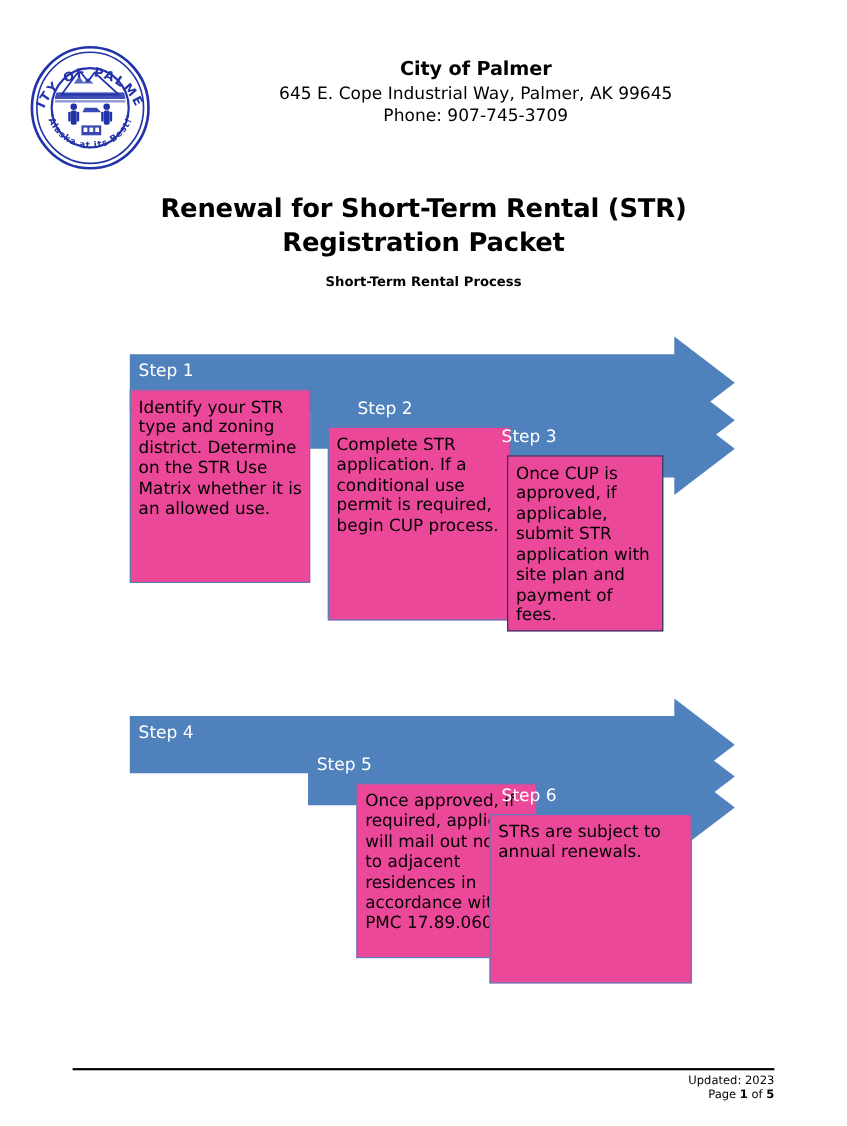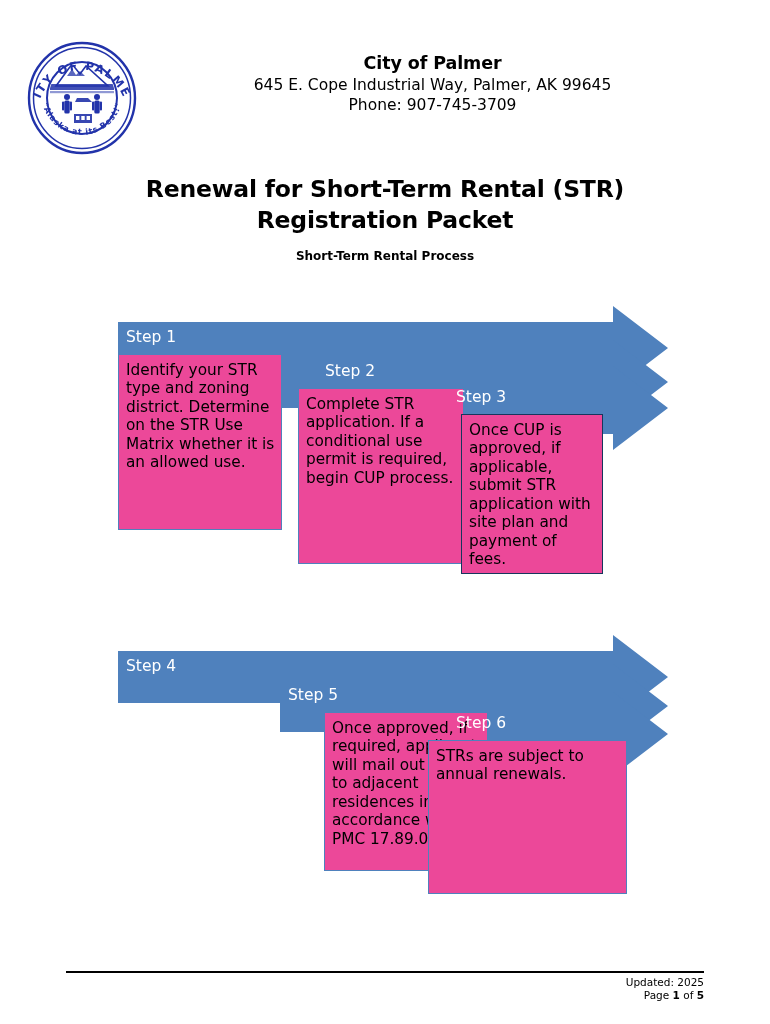--- a/index.html
+++ b/index.html
@@ -229,22 +229,22 @@
 
   <div class="step-header-label" style="left:126px; top:21px;">Step 4</div>
   <div class="step-header-label" style="left:288px; top:50px;">Step 5</div>
   <div class="step-header-label" style="left:456px; top:78px;text-align:center;">Step 6</div>
 
 
   <div class="step-body" style="left:280px; top:74px; width:164px; height:159px;margin-left:44px;">
     <p>Once approved, if required, applicant will mail out notice to adjacent residences in accordance with PMC 17.89.060(E).</p>
   </div>
 
-  <div class="step-body" style="left:428px; top:102px; width:199px; height:154px;">
+  <div class="step-body" style="left:445px; top:102px; width:184px; height:154px;">
     <p>STRs are subject to annual renewals.</p>
   </div>
 </div>
 
 <div id="footer-rule"></div>
 <div id="footer-text">
-  <div>Updated: 2025</div>
+  <div>Updated: 2023</div>
   <div><span>Page </span><b>1</b><span> of </span><b>5</b></div>
 </div>
 
 </body></html>

